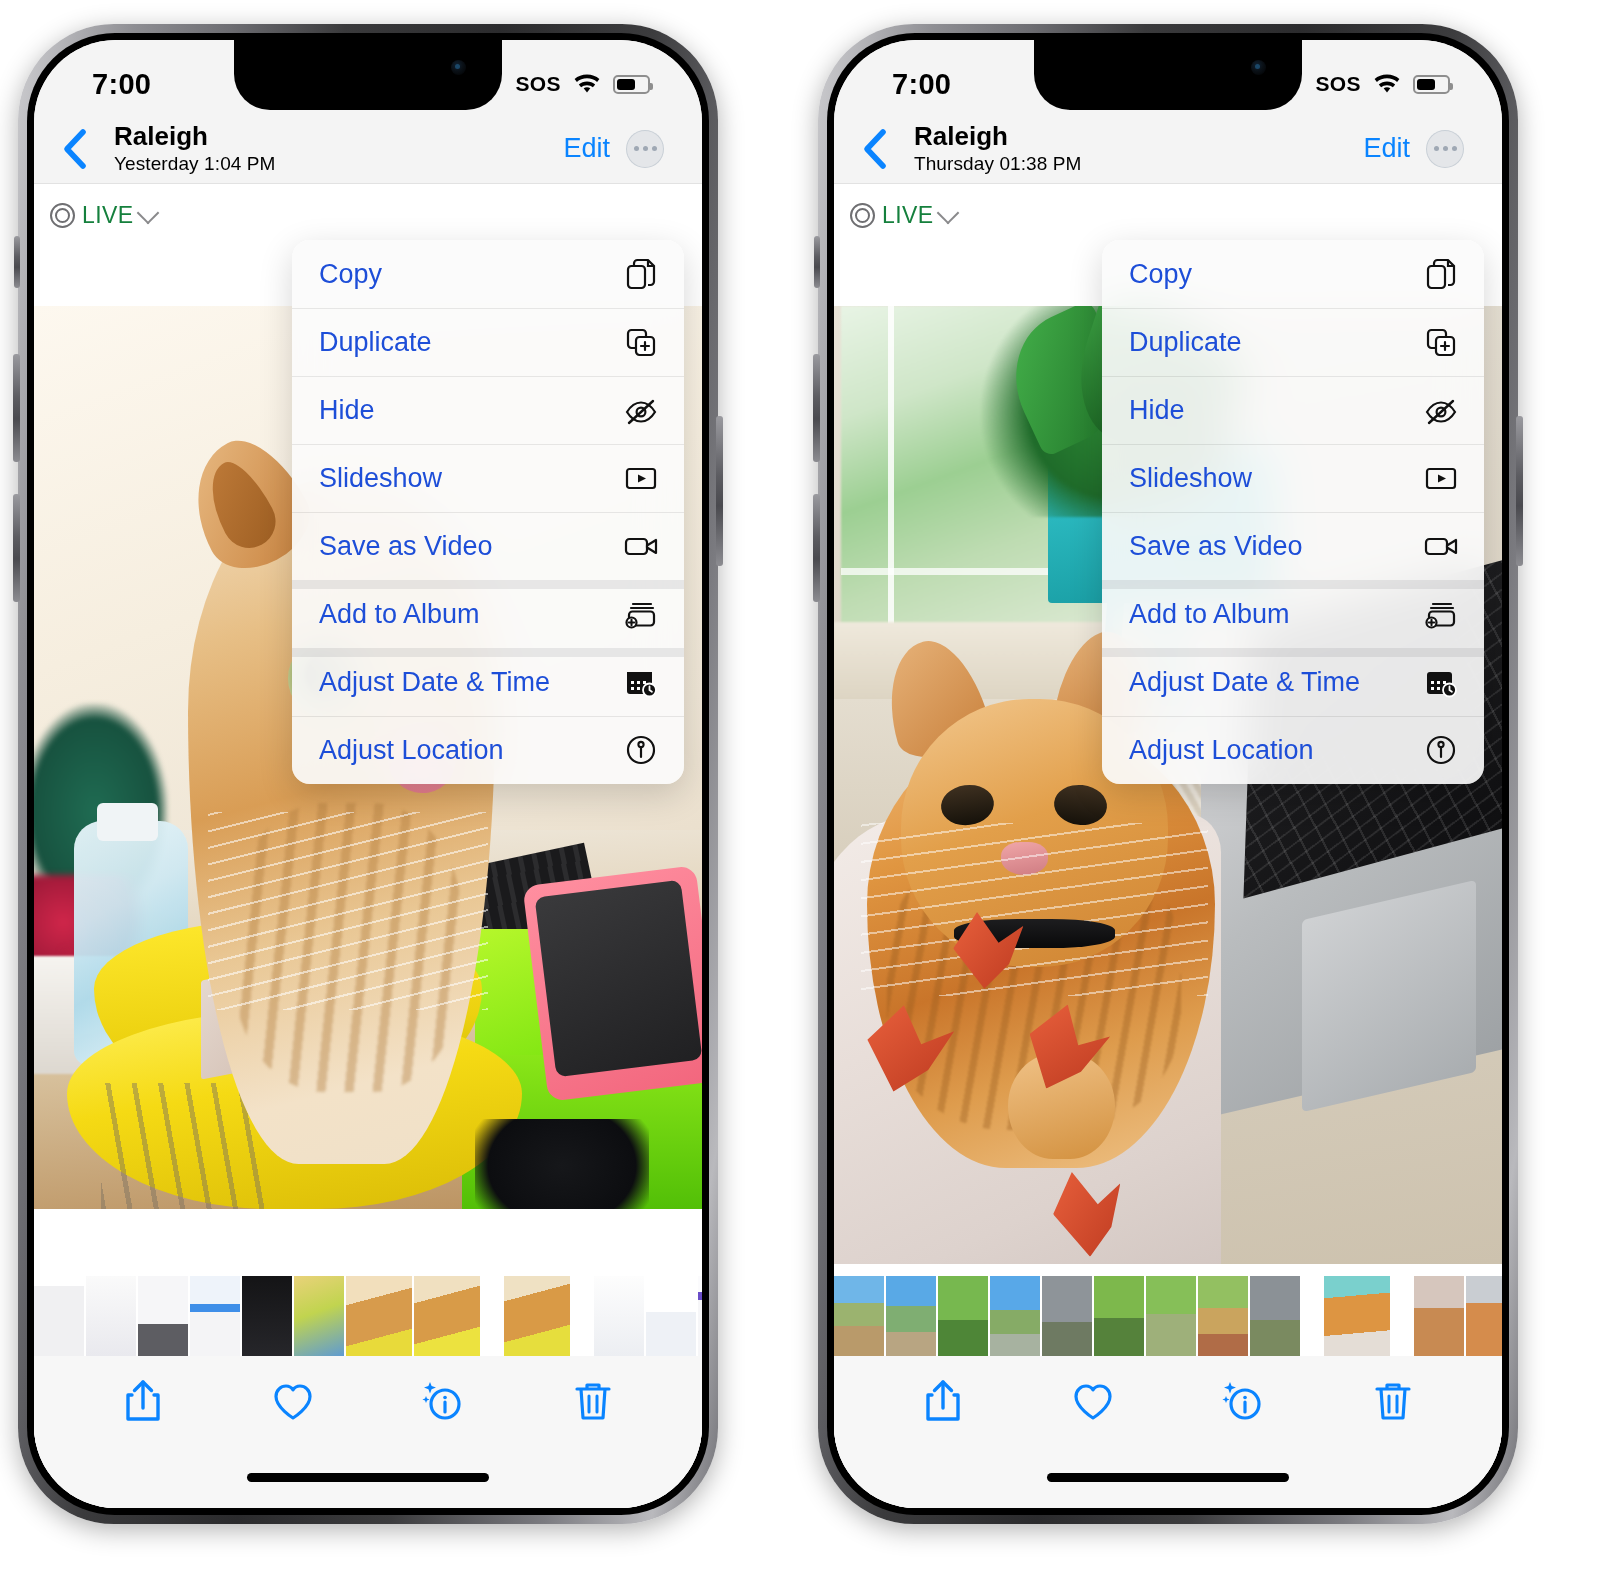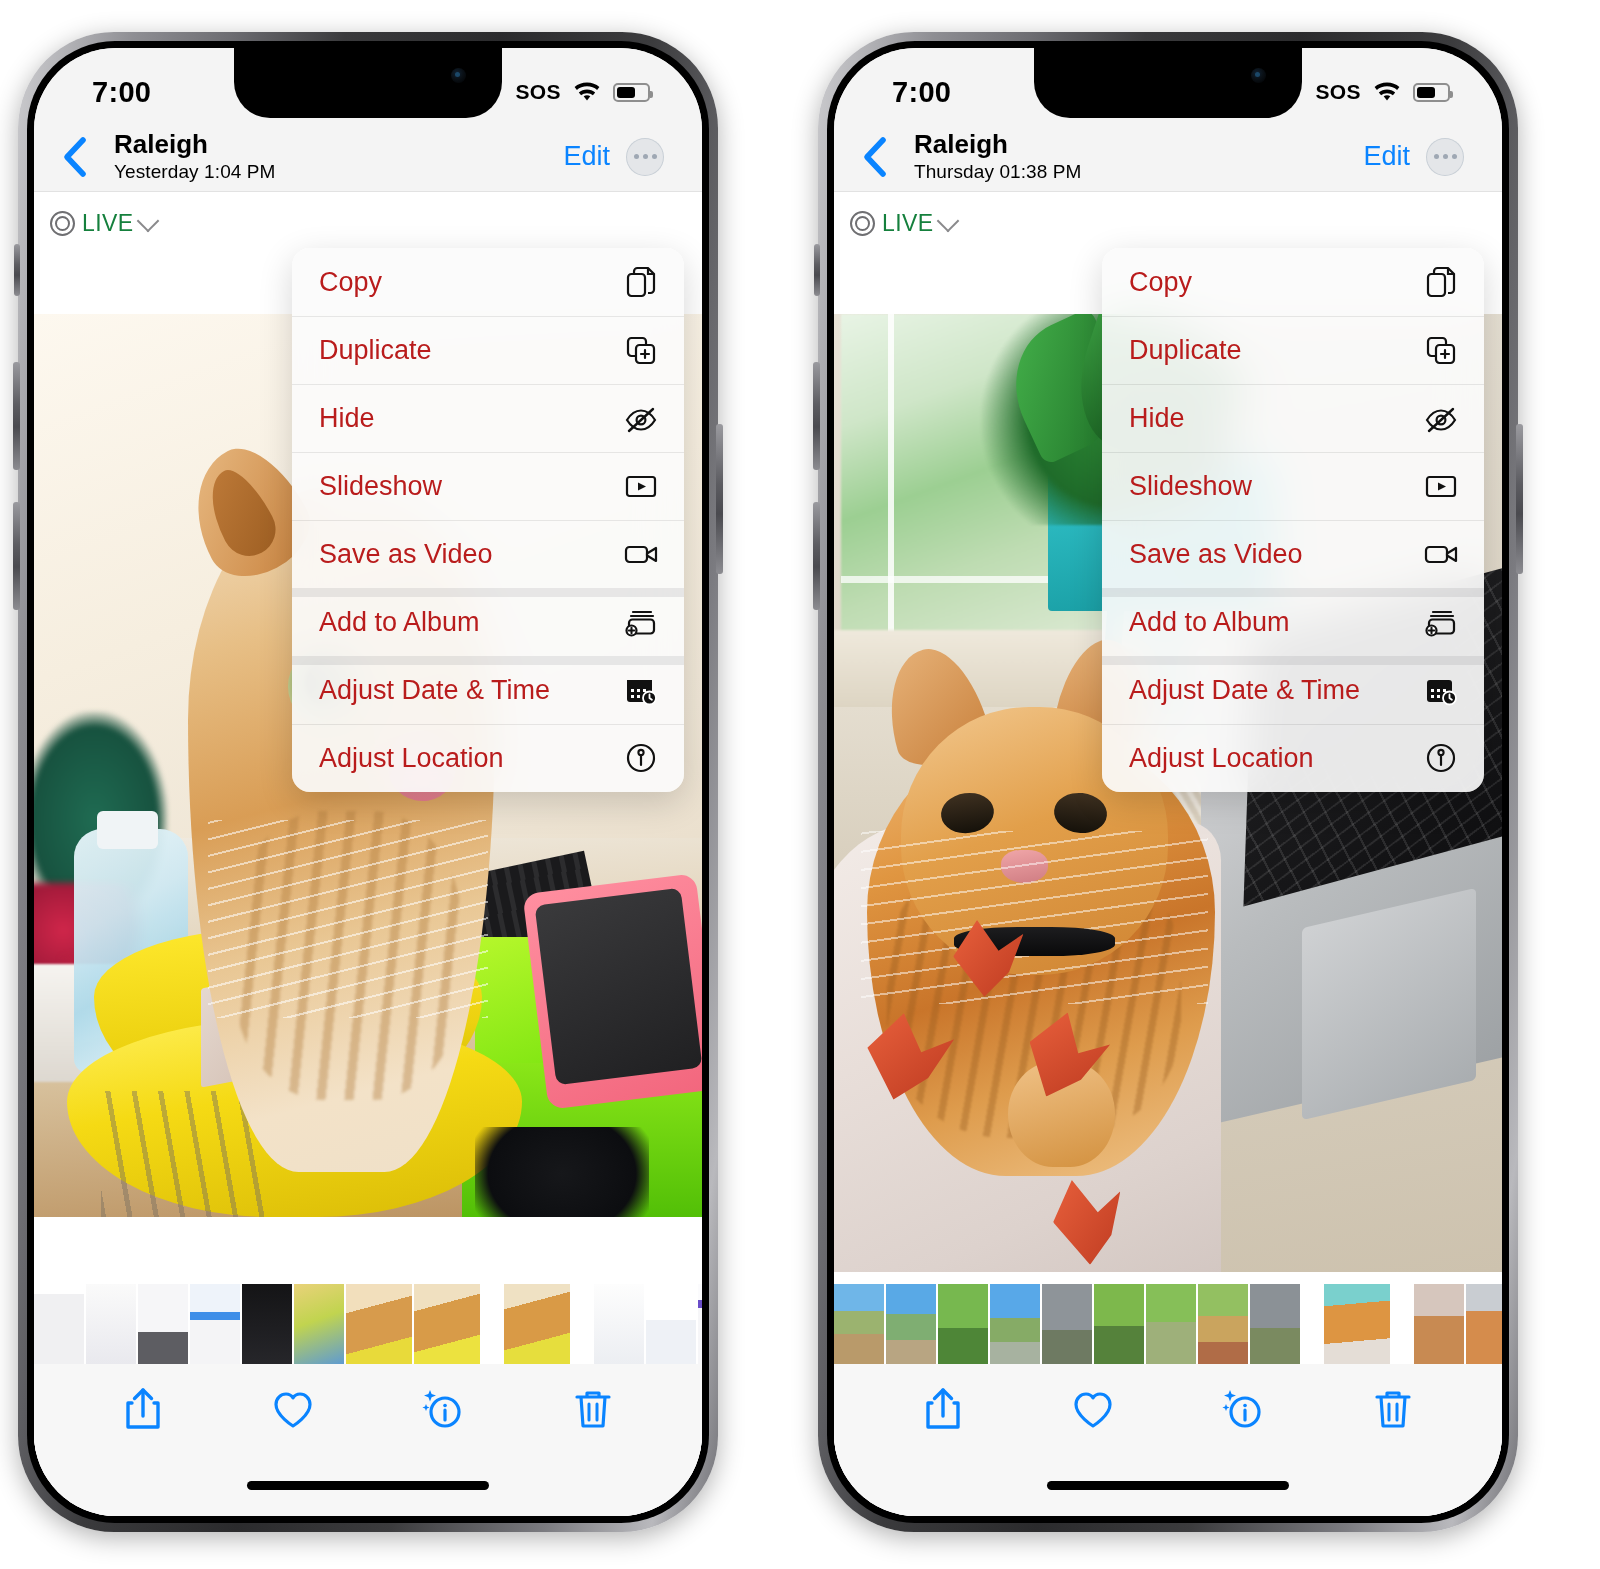--- a/index.html
+++ b/index.html
@@ -8,21 +8,21 @@
     background: #ffffff;
     font-family: "Liberation Sans", sans-serif;
     overflow: hidden;
   }
   .stage { position: relative; width: 1600px; height: 1569px; background:#fff; }
 
   
   .phone {
     position: absolute;
     width: 700px; height: 1500px;
-    top: 32px;
+    top: 24px;
     border-radius: 96px;
     background: linear-gradient(100deg,#cfcfd2 0%,#8e8e93 12%,#6d6d72 22%,#3a3a3c 34%,#2b2b2d 50%,#3c3c3e 66%,#7b7b80 82%,#b9b9bd 93%,#6e6e73 100%);
     padding: 9px;
     box-shadow: 0 6px 26px rgba(0,0,0,.30);
   }
   .phone.left  { left: 18px; }
   .phone.right { left: 818px; }
   .phone-inner {
     width: 100%; height: 100%;
     border-radius: 88px;
@@ -251,21 +251,21 @@
     border-radius: 18px; overflow: hidden;
     background: rgba(250,250,250,.82);
     backdrop-filter: blur(22px);
     box-shadow: 0 10px 34px rgba(0,0,0,.16);
   }
   .ctxmenu.m-left  { left: 258px; top: 56px; width: 392px; }
   .ctxmenu.m-right { left: 268px; top: 56px; width: 382px; }
   .ctx-item {
     display: flex; align-items: center; justify-content: space-between;
     height: 68px; padding: 0 26px 0 27px;
-    font-size: 27px; color: #b91c1c;
+    font-size: 27px; color: #1d4ed8;
     position: relative;
     background: rgba(252,252,252,.55);
   }
   .ctx-item + .ctx-item::before {
     content:''; position:absolute; left:0; right:0; top:0; height:1px;
     background: rgba(0,0,0,.085);
   }
   .ctx-item.grp-start::before { height: 9px; background: rgba(130,130,135,.17); }
   .ctx-ic { width: 34px; height: 34px; flex: none; display:flex; align-items:center; justify-content:center; }
   .ctx-ic svg { width: 100%; height: 100%; display:block; }

